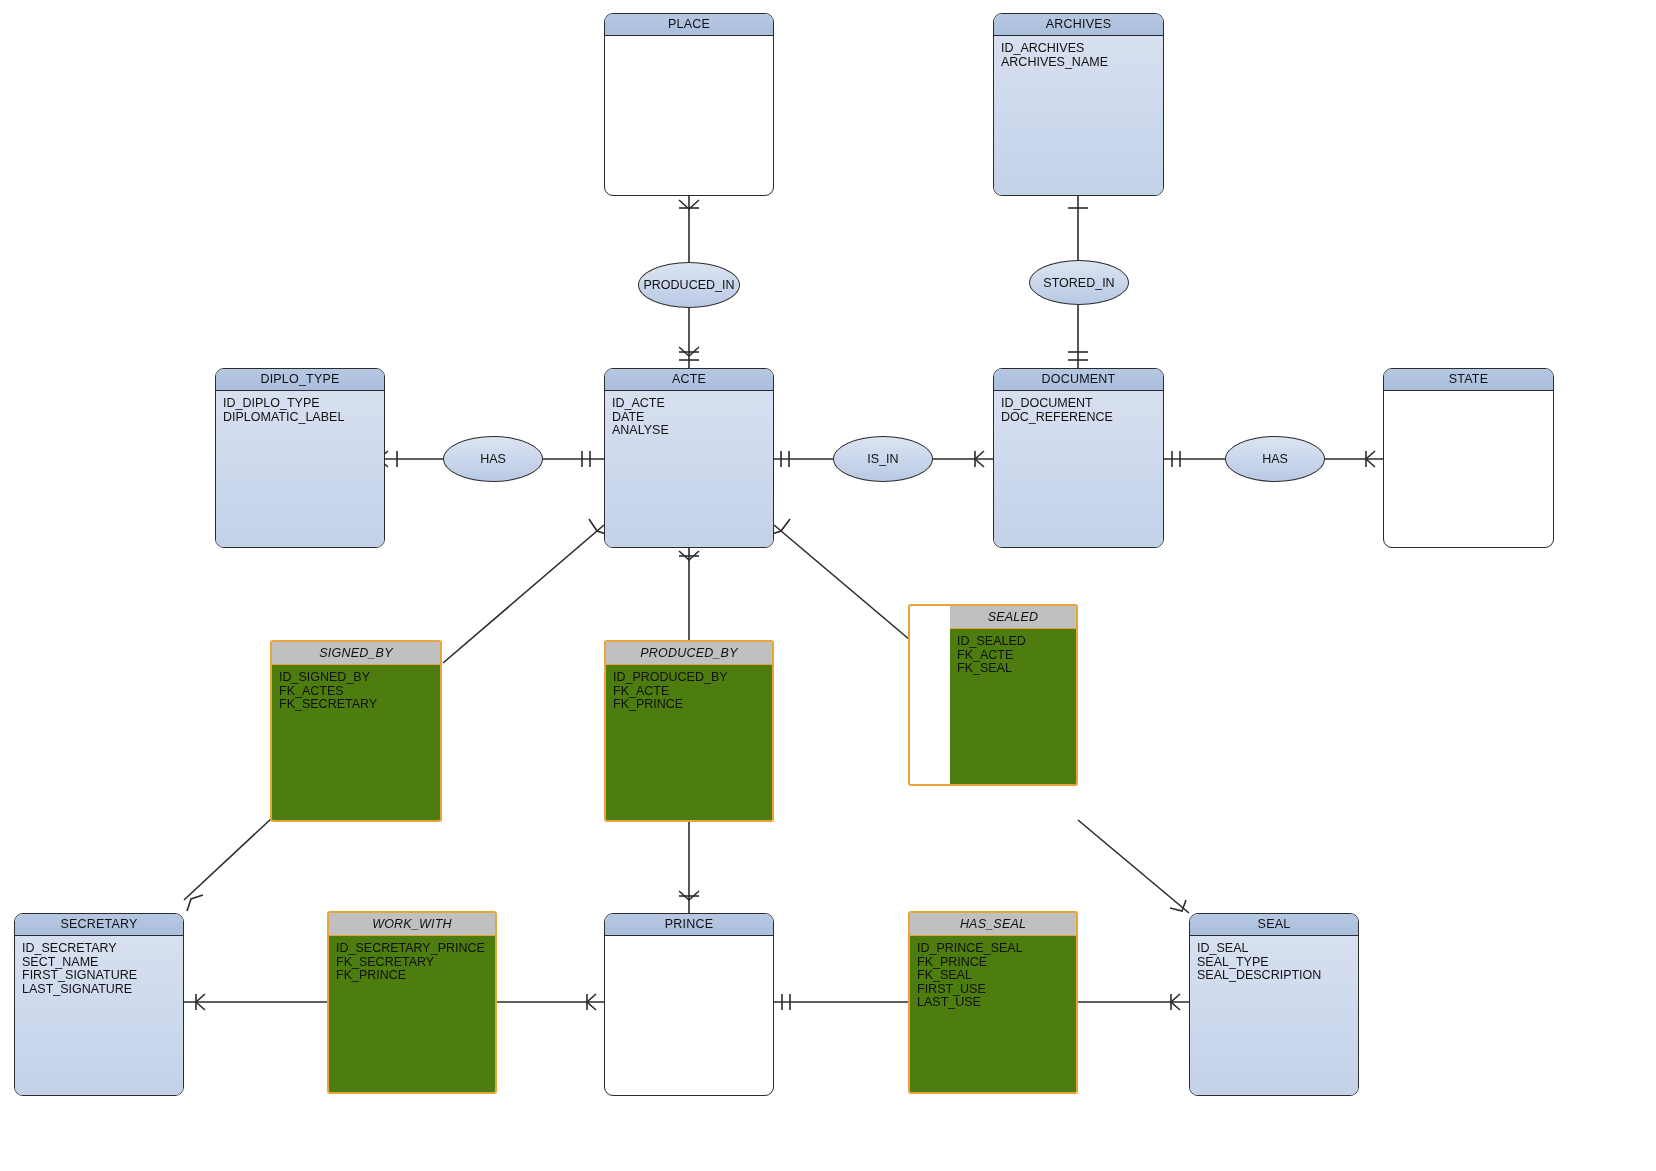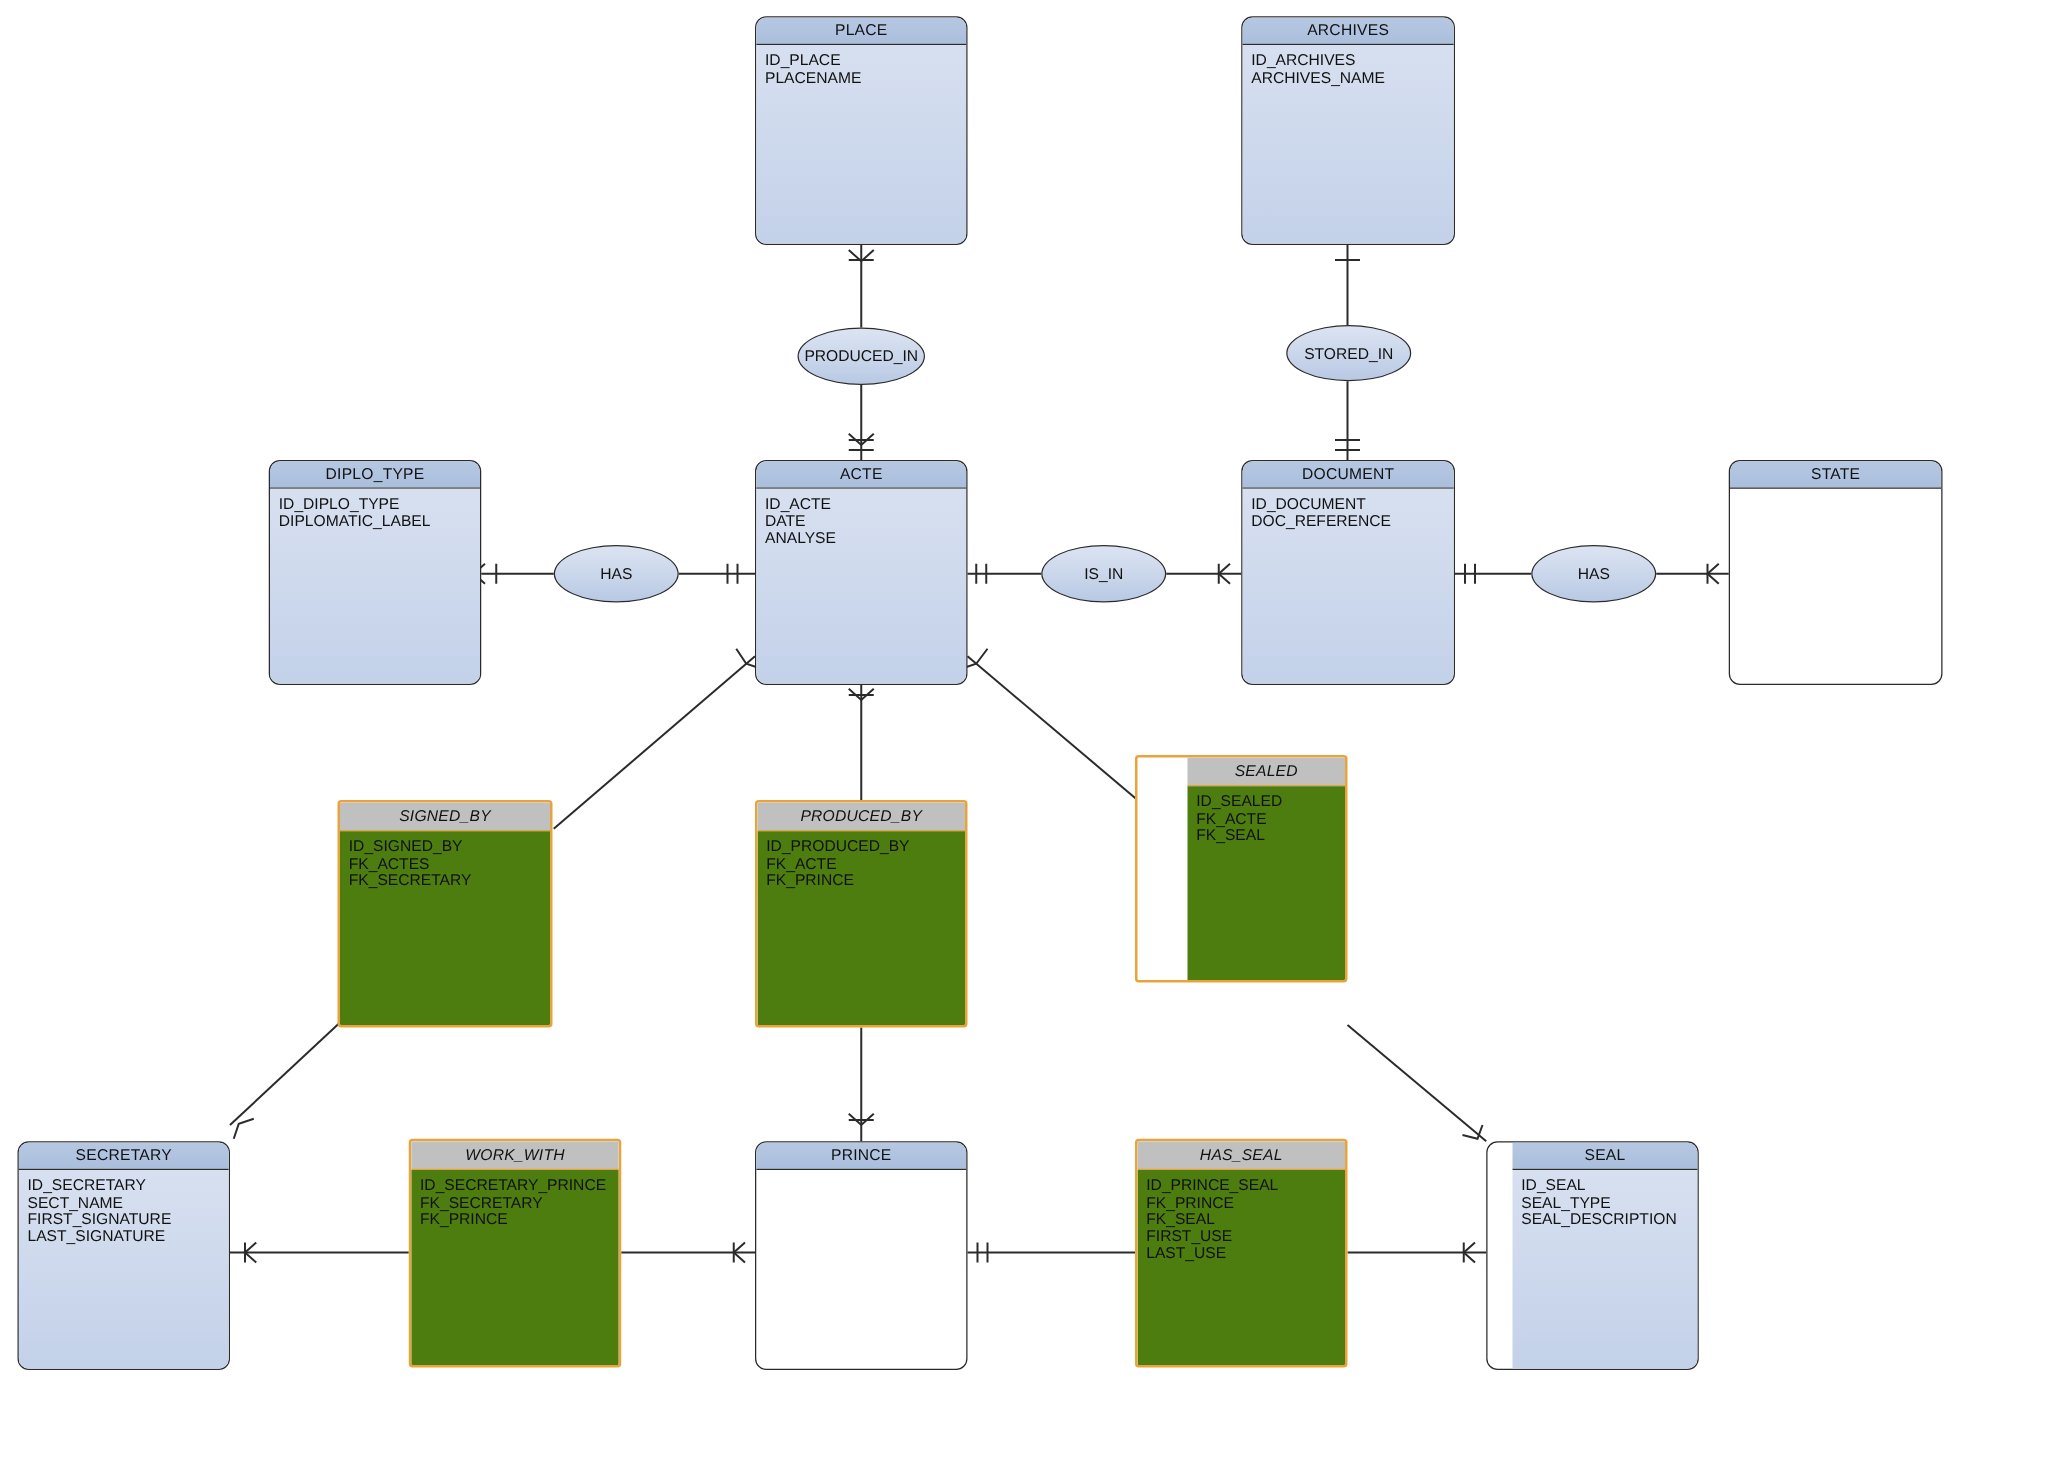--- a/index.html
+++ b/index.html
@@ -112,24 +112,20 @@
       <line x1="1078" y1="1002" x2="1189" y2="1002"></line>
       <line x1="1171" y1="994" x2="1171" y2="1010"></line>
       <path d="M1180 994 L1171 1002 L1180 1010"></path>
 
     </g>
   </svg>
 
   <div id="entities-layer">
       <div class="entity ent-blue" style="left: 604px; top: 13px; width: 170px; height: 183px;">
         <div class="hdr">PLACE</div>
-        <div class="body">
-          <div class="attr">ID_PLACE</div>
-          <div class="attr">PLACENAME</div>
-        </div>
       </div>
       <div class="entity ent-blue" style="left: 993px; top: 13px; width: 171px; height: 183px;">
         <div class="hdr">ARCHIVES</div>
         <div class="body">
           <div class="attr">ID_ARCHIVES</div>
           <div class="attr">ARCHIVES_NAME</div>
         </div>
       </div>
       <div class="entity ent-blue" style="left: 215px; top: 368px; width: 170px; height: 180px;">
         <div class="hdr">DIPLO_TYPE</div>
@@ -203,21 +199,21 @@
       <div class="entity ent-gray" style="left: 908px; top: 911px; width: 170px; height: 183px;">
         <div class="hdr">HAS_SEAL</div>
         <div class="body">
           <div class="attr">ID_PRINCE_SEAL</div>
           <div class="attr">FK_PRINCE</div>
           <div class="attr">FK_SEAL</div>
           <div class="attr">FIRST_USE</div>
           <div class="attr">LAST_USE</div>
         </div>
       </div>
-      <div class="entity ent-blue" style="left: 1189px; top: 913px; width: 170px; height: 183px; padding-left: 20px;">
+      <div class="entity ent-blue" style="left: 1189px; top: 913px; width: 170px; height: 183px;">
         <div class="hdr">SEAL</div>
         <div class="body">
           <div class="attr">ID_SEAL</div>
           <div class="attr">SEAL_TYPE</div>
           <div class="attr">SEAL_DESCRIPTION</div>
         </div>
       </div>
     </div>
   <div id="rels-layer">
       <div class="rel" style="left: 638px; top: 262px; width: 102px; height: 46px;">

